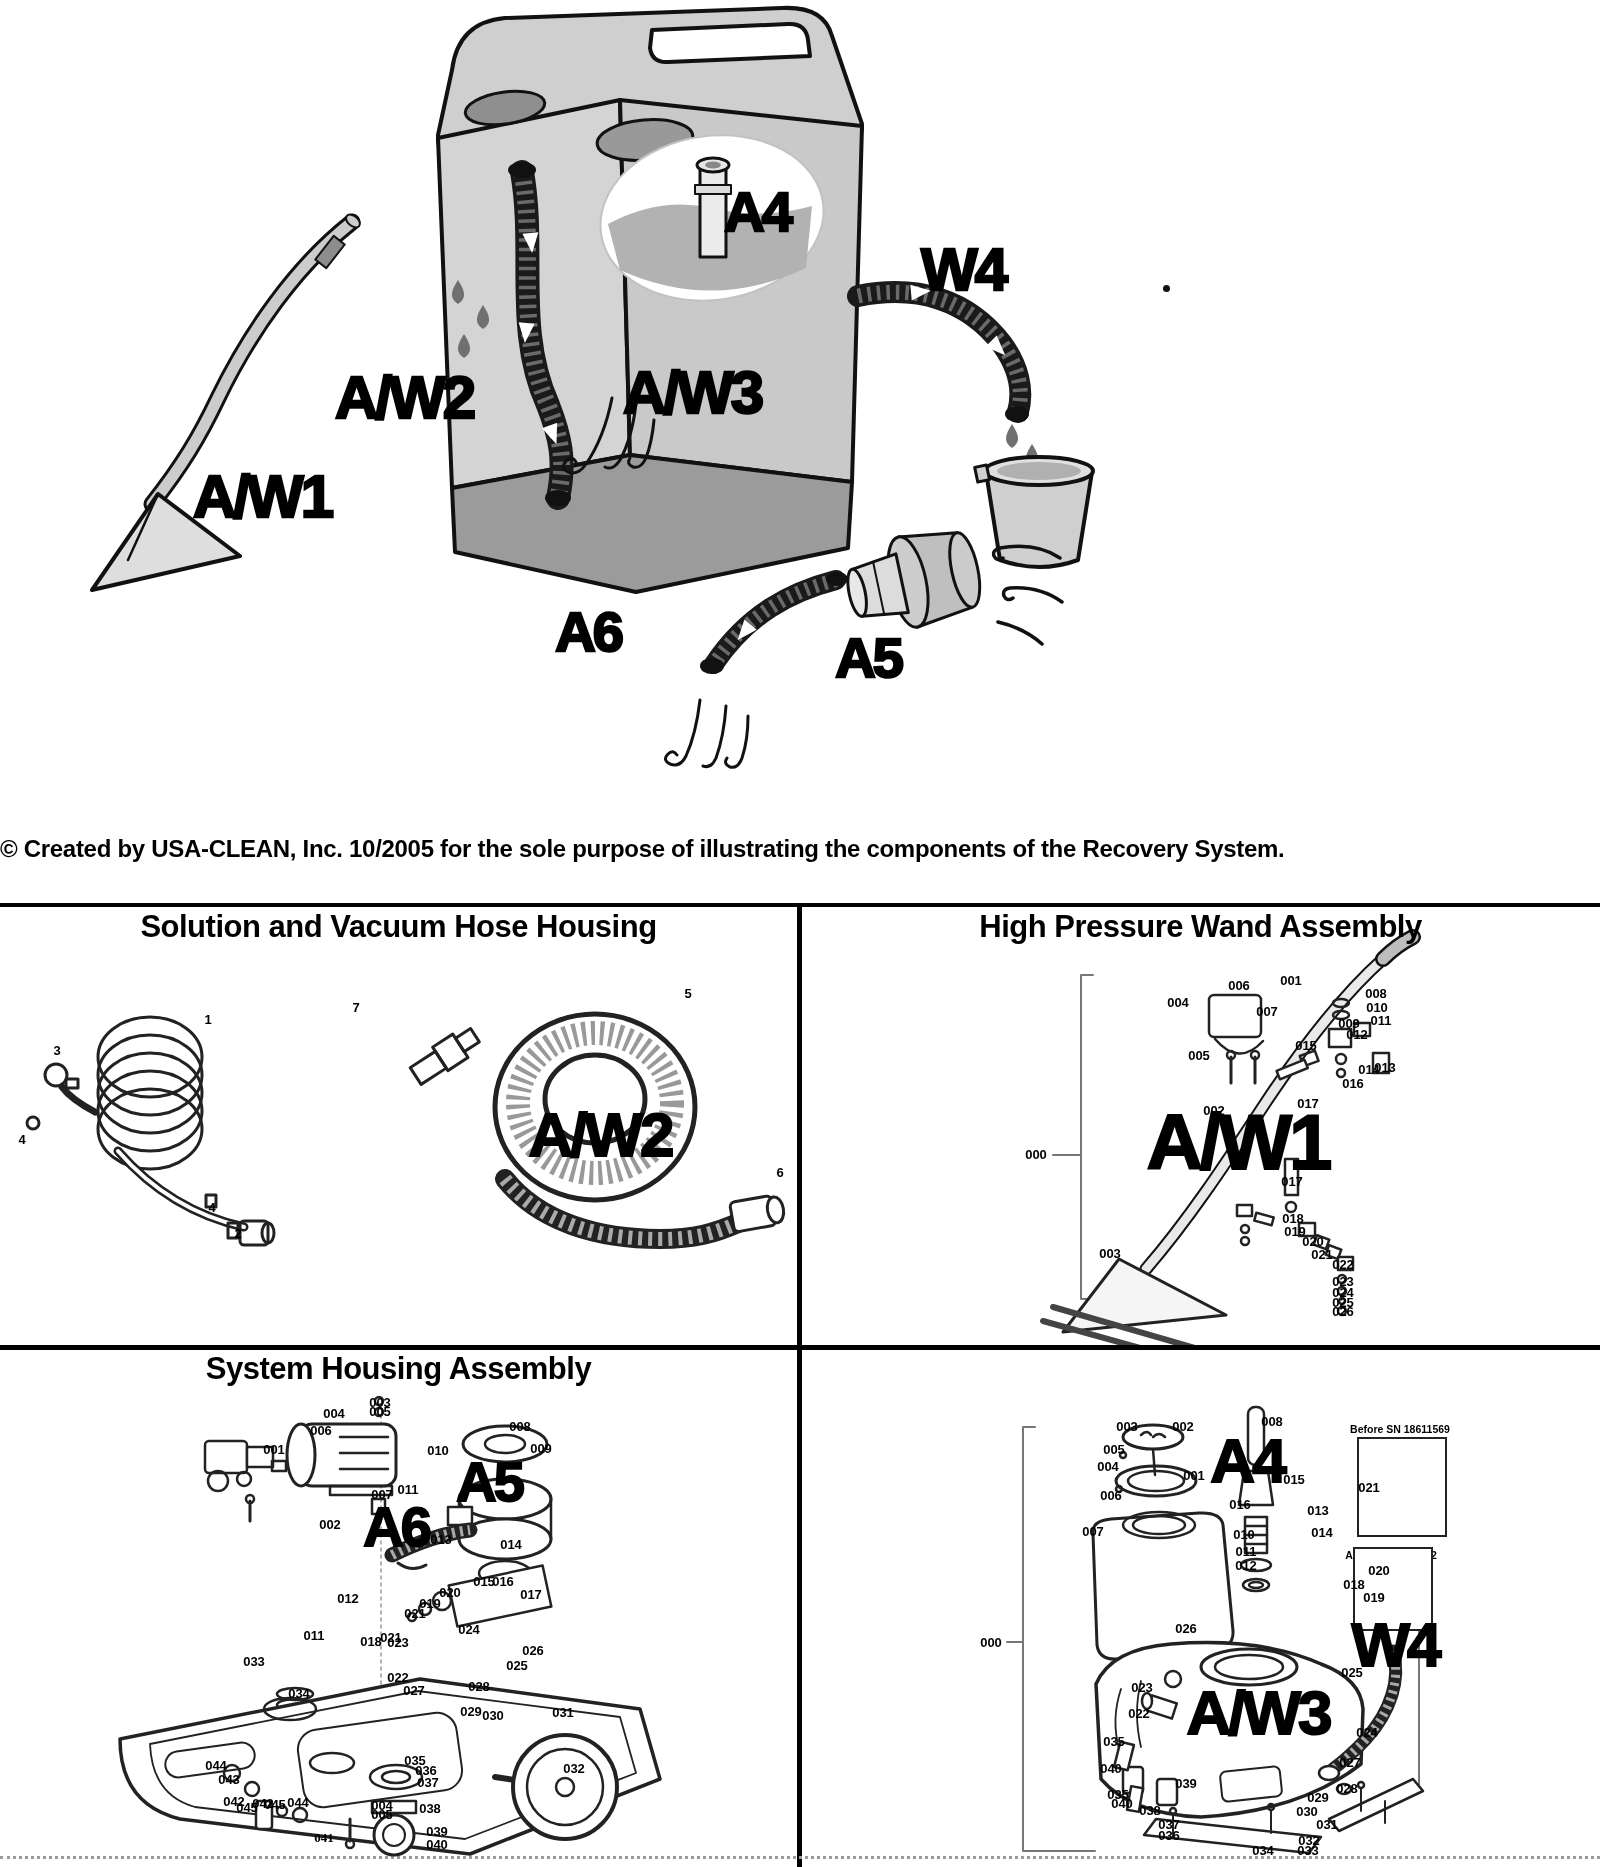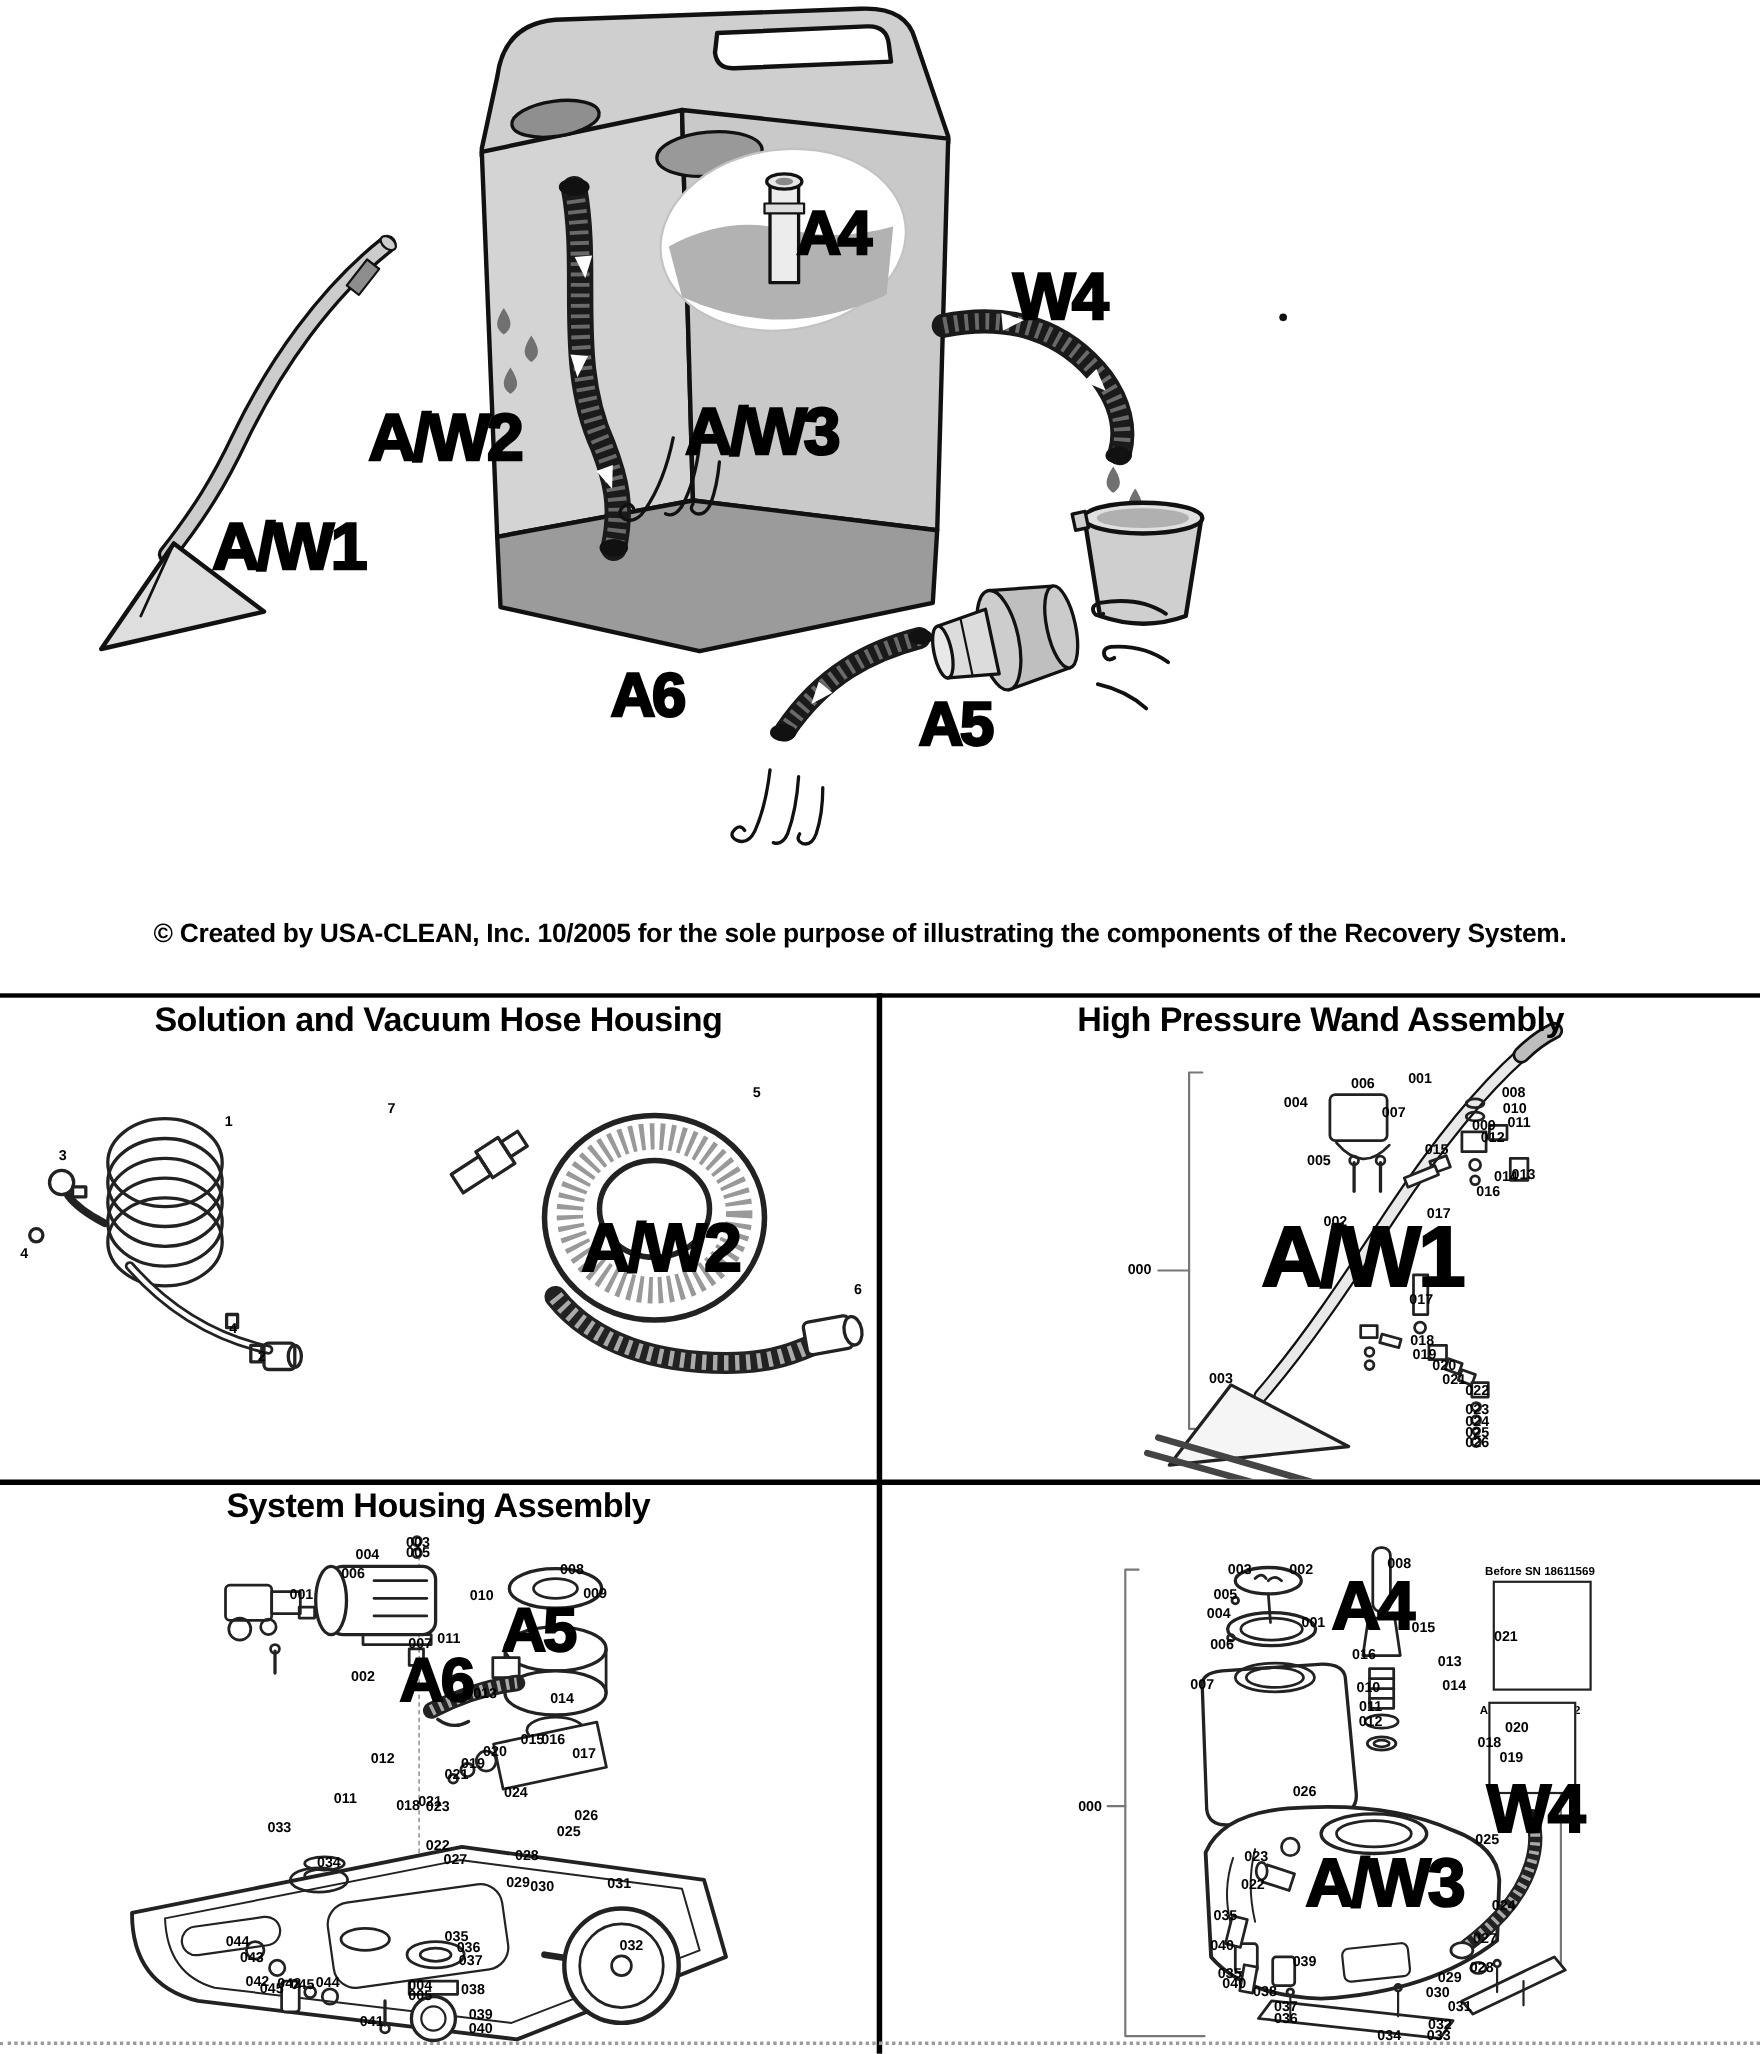--- a/index.html
+++ b/index.html
@@ -3,21 +3,21 @@
 <meta charset="utf-8">
 <style>
   html,body{margin:0;padding:0;background:#fff;}
   body{width:1600px;height:1867px;position:relative;overflow:hidden;
        font-family:"Liberation Sans",sans-serif;color:#000;}
   svg{display:block;}
   .abs{position:absolute;}
   
   #overview{left:0;top:0;width:1600px;height:835px;}
   
-  #copyright{left:0;top:834px;width:1424px;text-align:right;
+  #copyright{left:0;top:834px;width:1424px;text-align:left;
              font-size:24px;font-weight:bold;line-height:30px;letter-spacing:-0.3px;}
   
   .grid-line{background:#000;}
   #grid-bottom{left:0;top:1856px;width:1600px;height:0;border-top:3px dotted #9a9a9a;background:none;}
   
   .panel{position:absolute;overflow:hidden;}
   .panel-title{position:absolute;left:0;top:2px;width:100%;text-align:center;
                font-size:31px;font-weight:bold;letter-spacing:-0.5px;white-space:nowrap;}
   .panel svg.art{position:absolute;left:0;top:0;}
   
@@ -465,21 +465,21 @@
       <span class="callout" style="left: 428px; top: 433px;">037</span>
       <span class="callout" style="left: 216px; top: 416px;">044</span>
       <span class="callout" style="left: 229px; top: 430px;">043</span>
       <span class="callout" style="left: 234px; top: 452px;">042</span>
       <span class="callout" style="left: 247px; top: 458px;">045</span>
       <span class="callout" style="left: 263px; top: 454px;">042</span>
       <span class="callout" style="left: 275px; top: 455px;">045</span>
       <span class="callout" style="left: 298px; top: 453px;">044</span>
       <span class="callout" style="left: 382px; top: 456px;">004</span>
       <span class="callout" style="left: 382px; top: 465px;">005</span>
-      <span class="callout" style="left: 338px; top: 488px;">041</span>
+      <span class="callout" style="left: 324px; top: 488px; font-family: Liberation Serif, serif;">041</span>
       <span class="callout" style="left: 430px; top: 459px;">038</span>
       <span class="callout" style="left: 437px; top: 482px;">039</span>
       <span class="callout" style="left: 437px; top: 495px;">040</span>
     </div>
   <div>
       <span class="big-label" style="left: 489px; top: 133px; font-size: 56px;">A5</span>
       <span class="big-label" style="left: 396px; top: 178px; font-size: 56px;">A6</span>
     </div>
 </div>
 

